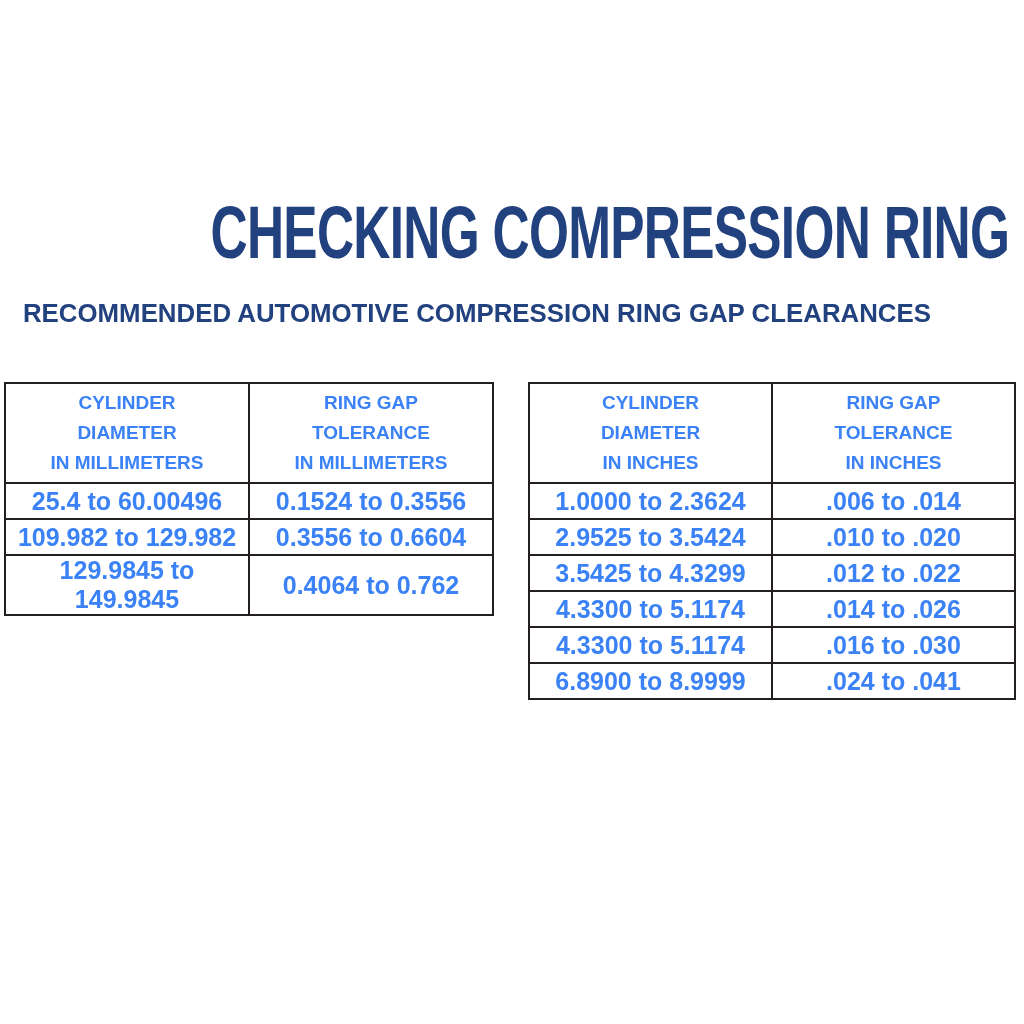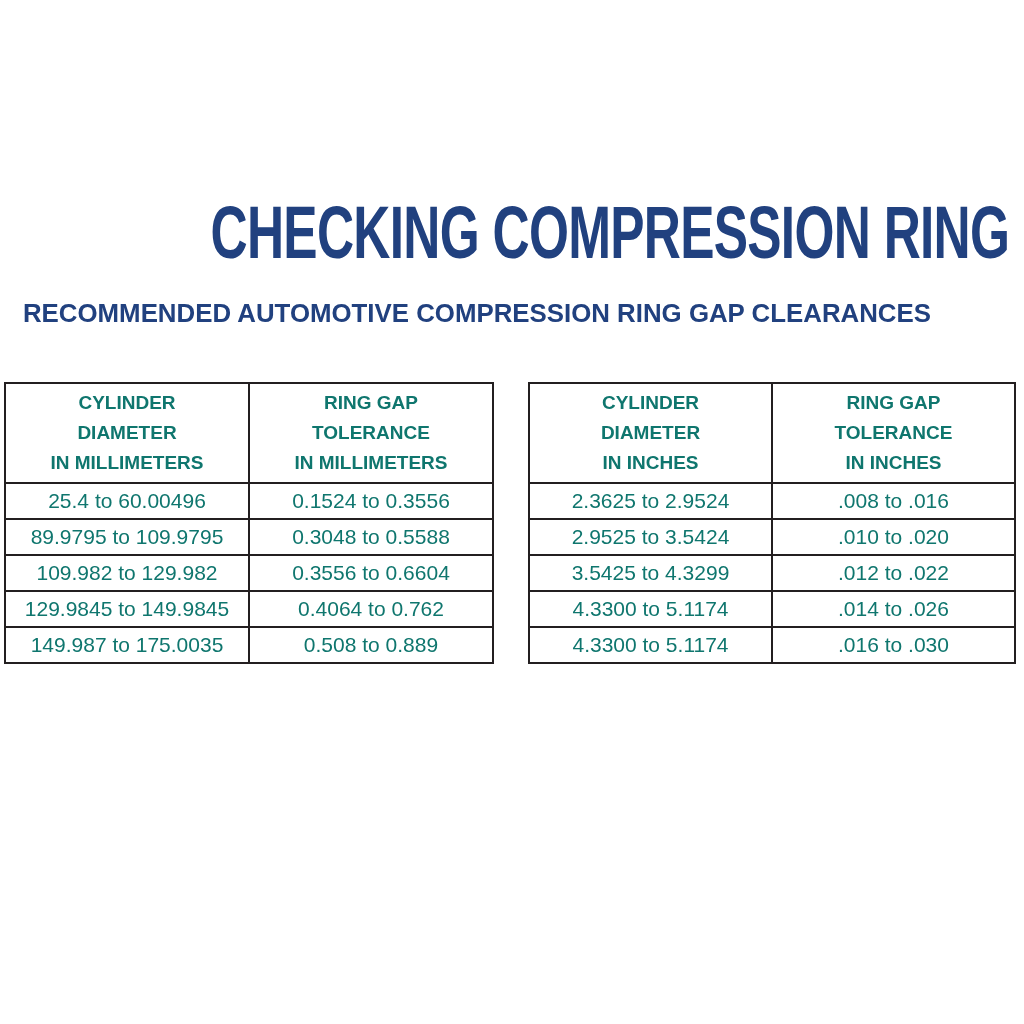--- a/index.html
+++ b/index.html
@@ -59,34 +59,34 @@
     background: #ffffff;
   }
   .gap-table.metric { left: 4px;   width: 490px; }
   .gap-table.inches { left: 528px; width: 488px; }
 
   .gap-table th,
   .gap-table td {
     border: 2px solid #231f20;
     text-align: center;
     vertical-align: middle;
-    color: #0f766e;
+    color: #3b82f6;
     padding: 0;
     width: 50%;
   }
   .gap-table th {
     height: 98px;
     font-size: 19px;
     font-weight: bold;
     line-height: 30px;
   }
   .gap-table td {
     height: 34px;
-    font-size: 21px;
-    font-weight: normal;
+    font-size: 25px;
+    font-weight: bold;
   }
 </style>
 </head>
 <body>
 
 <div class="title-wrap">
   <span class="page-title" style="transform: scaleX(0.693962);">CHECKING COMPRESSION RING GAPS</span>
 </div>
 
 <div class="subtitle-wrap">
@@ -99,60 +99,56 @@
         <th>CYLINDER<br>DIAMETER<br>IN MILLIMETERS</th>
         <th>RING GAP<br>TOLERANCE<br>IN MILLIMETERS</th>
       </tr>
     </thead>
     <tbody>
       <tr>
         <td>25.4 to 60.00496</td>
         <td>0.1524 to 0.3556</td>
       </tr>
       <tr>
-        <td>89.9795 to 109.9795</td>
-        <td>0.3048 to 0.5588</td>
-      </tr>
-      <tr>
         <td>109.982 to 129.982</td>
         <td>0.3556 to 0.6604</td>
       </tr>
       <tr>
         <td>129.9845 to 149.9845</td>
         <td>0.4064 to 0.762</td>
-      </tr>
-      <tr>
-        <td>149.987 to 175.0035</td>
-        <td>0.508 to 0.889</td>
       </tr>
     </tbody>
   </table>
 
 <table class="gap-table inches">
     <thead>
       <tr>
         <th>CYLINDER<br>DIAMETER<br>IN INCHES</th>
         <th>RING GAP<br>TOLERANCE<br>IN INCHES</th>
       </tr>
     </thead>
     <tbody>
       <tr>
-        <td>2.3625 to 2.9524</td>
-        <td>.008 to .016</td>
+        <td>1.0000 to 2.3624</td>
+        <td>.006 to .014</td>
       </tr>
       <tr>
         <td>2.9525 to 3.5424</td>
         <td>.010 to .020</td>
       </tr>
       <tr>
         <td>3.5425 to 4.3299</td>
         <td>.012 to .022</td>
       </tr>
       <tr>
         <td>4.3300 to 5.1174</td>
         <td>.014 to .026</td>
       </tr>
       <tr>
         <td>4.3300 to 5.1174</td>
         <td>.016 to .030</td>
       </tr>
+      <tr>
+        <td>6.8900 to 8.9999</td>
+        <td>.024 to .041</td>
+      </tr>
     </tbody>
   </table>
 
 </body></html>

